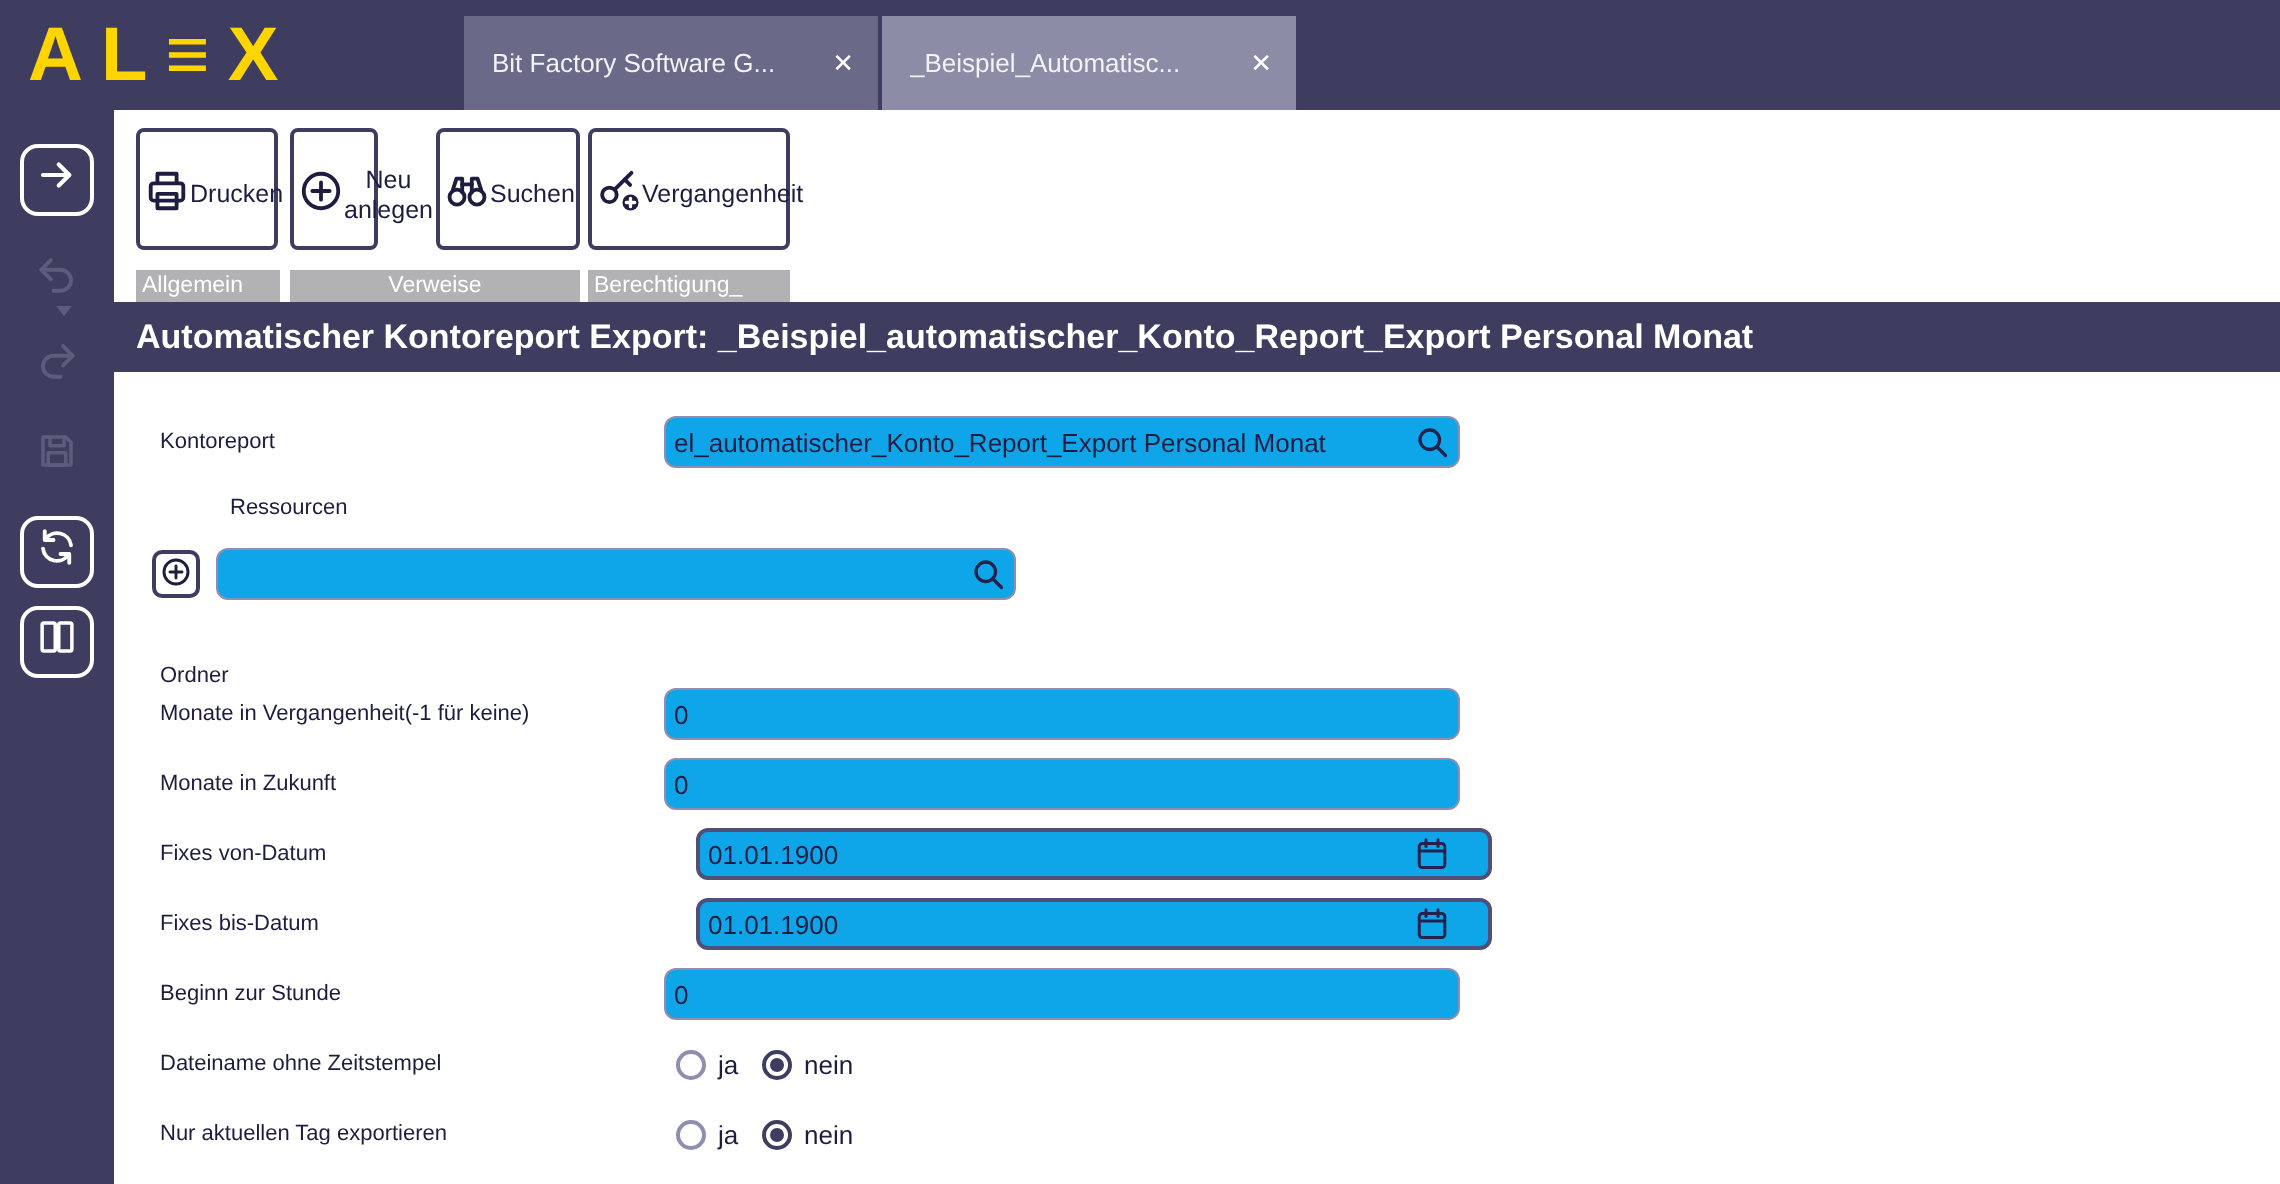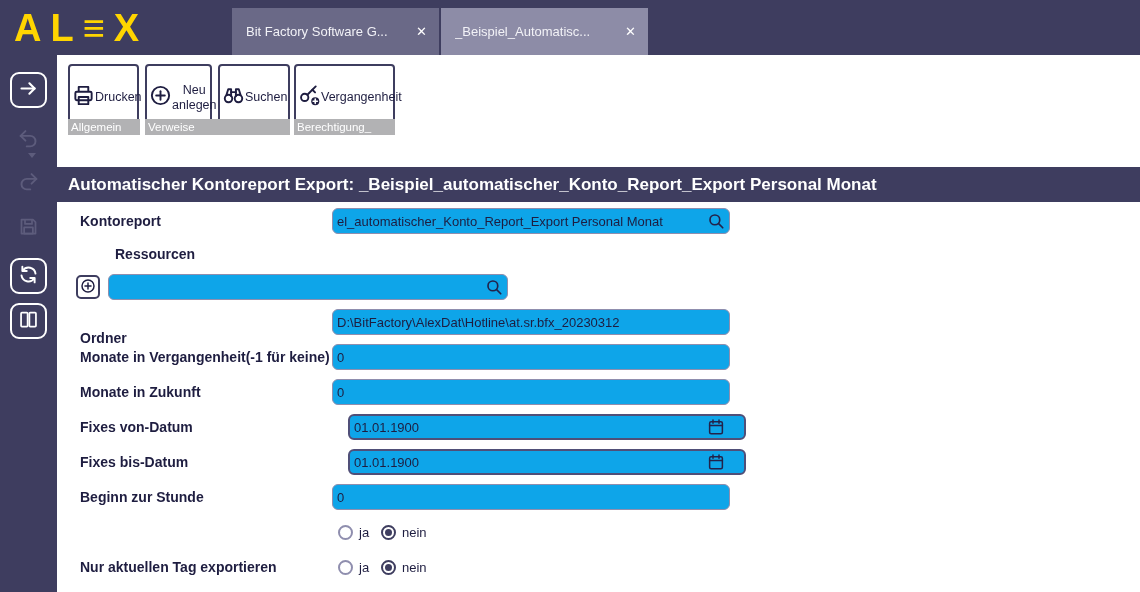--- a/index.html
+++ b/index.html
@@ -28,30 +28,30 @@
               border-left:4px solid transparent;border-right:4px solid transparent;
               border-top:5px solid #5d5c7c;}
 
   
   .main{position:absolute;left:57px;top:55px;width:1083px;height:537px;background:#ffffff;}
   .tool-btn{position:absolute;top:9px;height:61px;background:#ffffff;border:2px solid #3e3d5f;
             border-radius:4px;display:flex;flex-direction:row;align-items:center;padding:5px 2px 0 2px;
             font-size:12.5px;color:#1e1d40;cursor:pointer;font-family:inherit;box-sizing:border-box;}
   .tool-btn svg{width:23px;height:23px;flex:none;}
   .tool-lbl{margin-top:1px;line-height:1.15;text-align:center;}
-  .group-label{position:absolute;top:64px;height:16px;background:#b2b2b4;color:#ffffff;
+  .group-label{position:absolute;top:80px;height:16px;background:#b2b2b4;color:#ffffff;
                font-size:11.5px;line-height:16px;padding:0 3px;white-space:nowrap;overflow:hidden;
                cursor:pointer;box-sizing:border-box;}
-  .group-label.centered{text-align:left;}
-  .title-bar{position:absolute;left:0;top:112px;width:100%;height:35px;background:#3e3d5f;color:#ffffff;
+  .group-label.centered{text-align:center;}
+  .title-bar{position:absolute;left:0;top:96px;width:100%;height:35px;background:#3e3d5f;color:#ffffff;
              font-size:17px;font-weight:600;line-height:35px;padding-left:11px;white-space:nowrap;
              overflow:hidden;box-sizing:border-box;}
 
   
-  .flabel{position:absolute;left:23px;height:26px;line-height:26px;font-size:14px;font-weight:700;
+  .flabel{position:absolute;left:23px;height:26px;line-height:26px;font-size:11px;font-weight:400;
           color:#1e1d40;white-space:nowrap;}
   .fwrap{position:absolute;height:26px;}
   .fwrap input{width:100%;height:100%;box-sizing:border-box;border:1.5px solid #8f8eae;border-radius:6px;
                background:#0ea5e9;padding:0 4px;font-size:13px;color:#1e1d40;font-family:Liberation Sans, sans-serif;outline:none;}
   .fwrap.has-icon input{padding-right:28px;}
   .fwrap.strong input{border-color:#504f78;border-width:2px;margin-left:16px;}
   .ficon{position:absolute;right:5px;top:4px;width:18px;height:18px;color:#23224a;cursor:pointer;}
   .ficon svg{width:18px;height:18px;display:block;}
   .add-btn{position:absolute;left:19px;top:220px;width:24px;height:24px;border:2px solid #3e3d5f;
            border-radius:5px;background:#ffffff;display:flex;align-items:center;justify-content:center;
@@ -143,21 +143,21 @@
       <span>
         <svg viewBox="0 0 24 24" fill="none" stroke="currentColor" stroke-width="2" stroke-linejoin="round" width="23" height="23">
             <path d="M7 8V3h10v5"></path>
             <rect x="3.5" y="8" width="17" height="9" rx="1.5"></rect>
             <rect x="7" y="13.5" width="10" height="7.5"></rect>
           </svg>
       </span>
       <span class="tool-lbl">Drucken</span>
     </button>
 
-    <button class="tool-btn" style="left:88px;width:67px">
+    <button class="tool-btn" style="left:88px;width:44px">
       <span>
         <svg viewBox="0 0 24 24" fill="none" stroke="currentColor" stroke-width="2" stroke-linecap="round" width="23" height="23">
             <circle cx="12" cy="12" r="9"></circle>
             <line x1="12" y1="7.5" x2="12" y2="16.5"></line>
             <line x1="7.5" y1="12" x2="16.5" y2="12"></line>
           </svg>
       </span>
       <span class="tool-lbl">Neu anlegen</span>
     </button>
 
@@ -218,23 +218,20 @@
       <input value="" style="">
       <span class="ficon">
         <svg viewBox="0 0 24 24" fill="none" stroke="currentColor" stroke-width="2.2" stroke-linecap="round">
             <circle cx="10.5" cy="10.5" r="6.5"></circle>
             <line x1="15.5" y1="15.5" x2="21" y2="21"></line>
           </svg>
       </span>
     </div>
 
     <label class="flabel" style="top:270px">Ordner</label>
-    <div class="fwrap" style="left:275px;top:254px;width:398px">
-      <input value="D:\BitFactory\AlexDat\Hotline\at.sr.bfx_20230312" style="">
-    </div>
 
     <label class="flabel" style="top:289px">Monate in Vergangenheit(-1 für keine)</label>
     <div class="fwrap" style="left:275px;top:289px;width:398px">
       <input value="0" style="">
     </div>
 
     <label class="flabel" style="top:324px">Monate in Zukunft</label>
     <div class="fwrap" style="left:275px;top:324px;width:398px">
       <input value="0" style="">
     </div>
@@ -263,20 +260,21 @@
             <line x1="16" y1="2.5" x2="16" y2="7"></line>
           </svg>
       </span>
     </div>
 
     <label class="flabel" style="top:429px">Beginn zur Stunde</label>
     <div class="fwrap" style="left:275px;top:429px;width:398px">
       <input value="0" style="">
     </div>
 
+    <label class="flabel" style="top:464px">Dateiname ohne Zeitstempel</label>
     <span class="radio" style="left:281px;top:470px"></span>
     <span class="rlabel" style="left:302px;top:470px">ja</span>
     <span class="radio checked" style="left:324px;top:470px"></span>
     <span class="rlabel" style="left:345px;top:470px">nein</span>
 
     <label class="flabel" style="top:499px">Nur aktuellen Tag exportieren</label>
     <span class="radio" style="left:281px;top:505px"></span>
     <span class="rlabel" style="left:302px;top:505px">ja</span>
     <span class="radio checked" style="left:324px;top:505px"></span>
     <span class="rlabel" style="left:345px;top:505px">nein</span>

